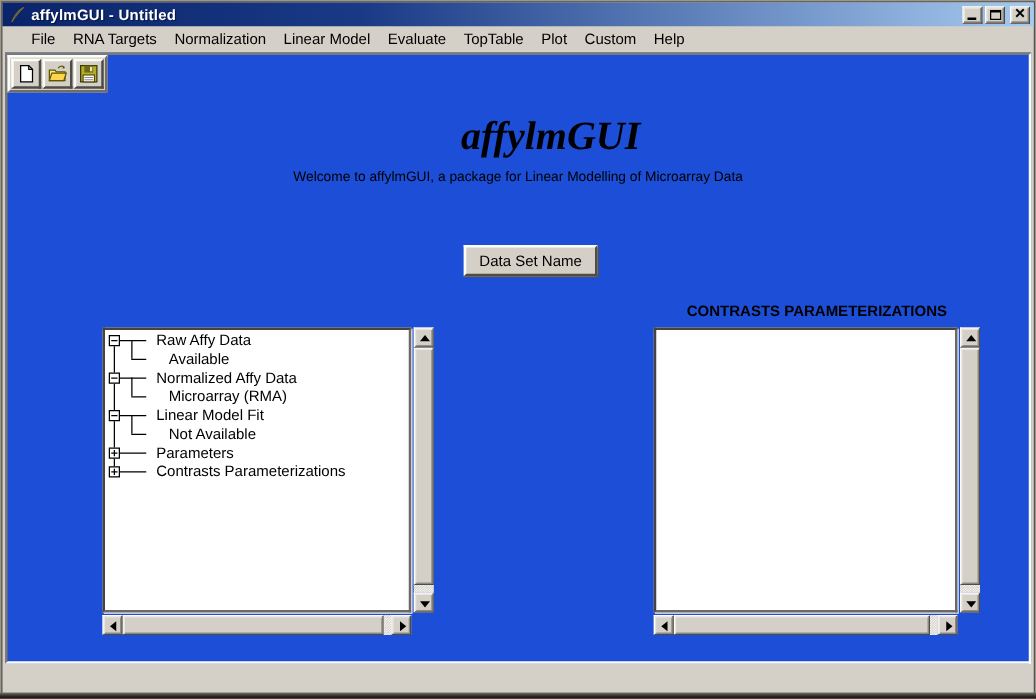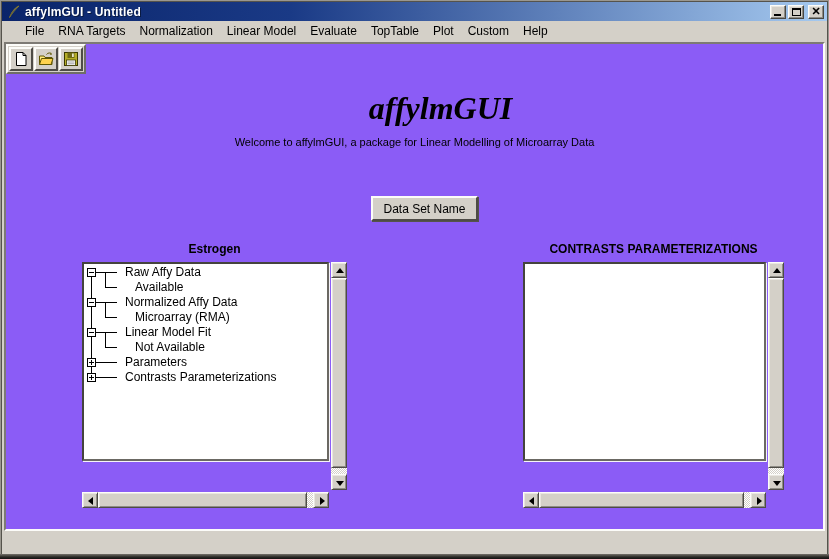--- a/index.html
+++ b/index.html
@@ -30,21 +30,21 @@
                  font-size:11px; font-weight:bold; color:#000; line-height:1; }
 
   
   .menubar { position:absolute; top:21px; left:3px; right:3px; height:20px;
              display:flex; align-items:center; padding-left:2px;margin-left:13px; }
   .menu-item { font-size:12px; color:#000; padding:2px 7px; white-space:nowrap; cursor:default; }
 
   
   .content-frame { position:absolute; left:4px; right:4px; top:42px; height:489px;
                    border:2px solid; border-color:#7d7a74 #fcfcf9 #fcfcf9 #7d7a74;
-                   background:#8b5cf6; }
+                   background:#1d4ed8; }
   .content-inner { position:relative; width:100%; height:100%; }
 
   
   .toolbar { position:absolute; left:0; top:0; display:inline-flex; gap:1px; padding:1px;
              border:2px solid; border-color:#fcfcf9 #6f6d66 #6f6d66 #fcfcf9; background:#d4d0c8; }
   .tb-btn { width:24px; height:24px; background:#d4d0c8; display:flex; align-items:center; justify-content:center;
             border:2px solid; border-color:#fcfcf9 #4e4c46 #4e4c46 #fcfcf9; cursor:default; }
   .tb-btn svg { width:16px; height:16px; display:block; }
 
   
@@ -59,21 +59,21 @@
               border:2px solid; border-color:#fcfcf9 #4e4c46 #4e4c46 #fcfcf9;
               box-shadow:1px 1px 0 #55534c; display:flex; align-items:center; justify-content:center;
               cursor:default; }
 
   
   .panel-label { position:absolute; top:198px; font-size:12px; font-weight:bold; color:#000;
                  text-align:center; }
   .label-left { left:76px; width:265px; }
   .label-right { left:517px; width:261px; }
 
-  .listbox { position:absolute; top:218px; height:199px; background:#fff;
+  .listbox { position:absolute; top:218px; height:228px; background:#fff;
              border:2px solid; border-color:#45433e #6b6963 #6b6963 #45433e;
              box-shadow:1px 1px 0 rgba(252,252,249,.95); }
   .listbox-left  { left:76px; width:247px; }
   .listbox-right { left:517px; width:243px; }
 
   
   .vscroll { position:absolute; top:218px; width:16px; height:228px; display:flex; flex-direction:column; }
   .vscroll-left  { left:325px; }
   .vscroll-right { left:762px; }
   .hscroll { position:absolute; top:448px; height:16px; display:flex; flex-direction:row; }
@@ -174,21 +174,20 @@
             <line x1="4.5" y1="12.8" x2="11.5" y2="12.8" stroke="#888" stroke-width="0.8"></line>
           </svg>
         </div>
       </div>
 
       <div class="app-title">affylmGUI</div>
       <div class="app-subtitle">Welcome to affylmGUI, a package for Linear Modelling of Microarray Data</div>
 
       <button class="push-btn">Data Set Name</button>
 
-      <div class="panel-label label-left">Estrogen</div>
       <div class="panel-label label-right">CONTRASTS PARAMETERIZATIONS</div>
 
       <div class="listbox listbox-left">
         <div class="tree">
 
           <div class="tline" style="left:7px; top:8px; width:1px; height:105px;"></div>
 
           <div class="tline" style="left:12px; top:8px;  width:21px; height:1px;"></div>
           <div class="tline" style="left:21px; top:8px;  width:1px;  height:15px;"></div>
           <div class="tline" style="left:21px; top:23px; width:12px; height:1px;"></div>

